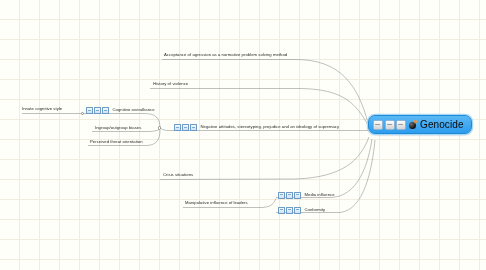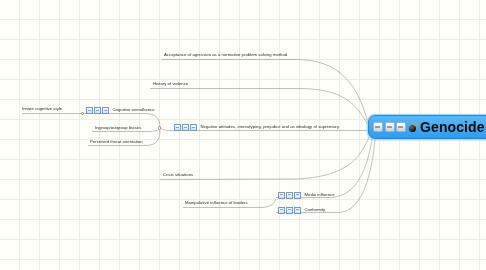--- a/index.html
+++ b/index.html
@@ -81,22 +81,22 @@
     display: flex;
     align-items: center;
     gap: 2px;
     padding: 3px 7px 3px 4px;
     border-radius: 7px;
     background: linear-gradient(#5bb8f5, #2e9ced);
     border: 1.4px solid #1e8ad6;
     box-shadow: 0 0 0 1.2px #a8d8f8, 0 1px 2px rgba(0,0,0,0.25);
   }
   #root-node .root-label {
-    font-size: 14px;
-    font-weight: bold;
+    font-size: 10px;
+    font-weight: normal;
     color: #0b0b0b;
     letter-spacing: 0.1px;
   }
   .root-chips {
     display: inline-flex;
     gap: 1.5px;
     align-items: center;
   }
   .root-chip {
     width: 8px;

